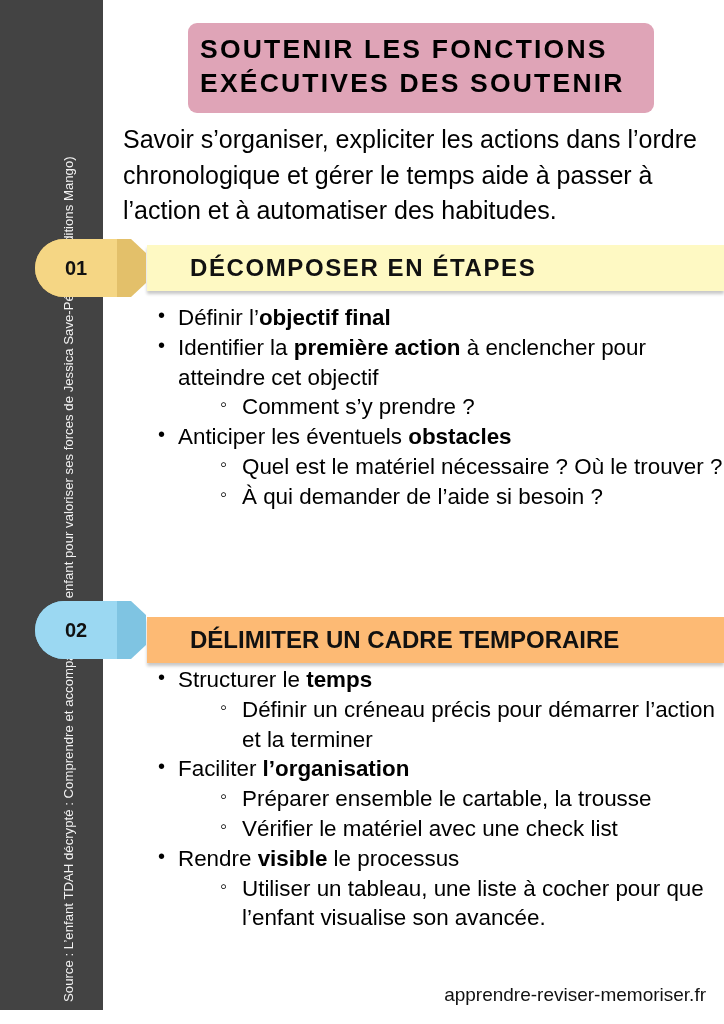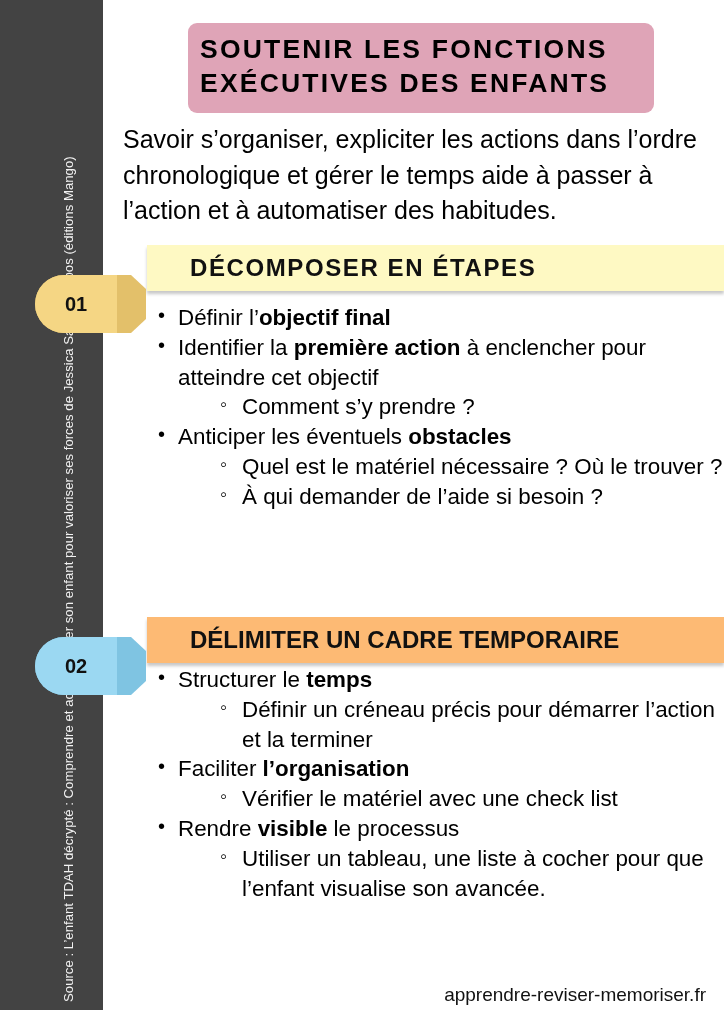--- a/index.html
+++ b/index.html
@@ -117,21 +117,20 @@
     color: #111111;
     white-space: nowrap;
   }
   .badge {
     position: absolute;
     left: -68px;
     top: -6px;
     width: 111px;
     height: 58px;
     z-index: 3;
-    margin-top: 36px;
   }
   .badge .badge-num {
     position: absolute;
     left: 0;
     top: 0;
     width: 82px;
     height: 58px;
     display: flex;
     align-items: center;
     justify-content: center;
@@ -212,21 +211,21 @@
   <div id="source-rail">
     <div class="rail-inner">
       <div class="rail-label">Source : L’enfant TDAH décrypté : Comprendre et accompagner son enfant pour valoriser ses forces de Jessica Save-Pédebos (éditions Mango)</div>
     </div>
   </div>
 
   <div id="content">
 
     <div id="title-box">
       <span class="title-line">SOUTENIR LES FONCTIONS</span>
-      <span class="title-line">EXÉCUTIVES DES ENFANTS</span>
+      <span class="title-line">EXÉCUTIVES DES SOUTENIR</span>
     </div>
 
     <div id="intro">Savoir s’organiser, expliciter les actions dans l’ordre chronologique et gérer le temps aide à passer à l’action et à automatiser des habitudes.</div>
 
     <div class="section-band theme-yellow" style="top:245px;">
       <div class="band-bar">
         <span class="band-title" style="letter-spacing:1.6px;">DÉCOMPOSER EN ÉTAPES</span>
       </div>
       <div class="badge">
         <svg width="111" height="58" viewBox="0 0 111 58" aria-hidden="true">
@@ -275,20 +274,21 @@
       <ul class="lvl1">
         <li>
           <span>Structurer le </span><span class="b">temps</span><span></span>
           <ul class="lvl2">
             <li>Définir un créneau précis pour démarrer l’action et la terminer</li>
           </ul>
         </li>
         <li>
           <span>Faciliter </span><span class="b">l’organisation</span><span></span>
           <ul class="lvl2">
+            <li>Préparer ensemble le cartable, la trousse</li>
             <li>Vérifier le matériel avec une check list</li>
           </ul>
         </li>
         <li>
           <span>Rendre </span><span class="b">visible</span><span> le processus</span>
           <ul class="lvl2">
             <li>Utiliser un tableau, une liste à cocher pour que l’enfant visualise son avancée.</li>
           </ul>
         </li>
       </ul>

